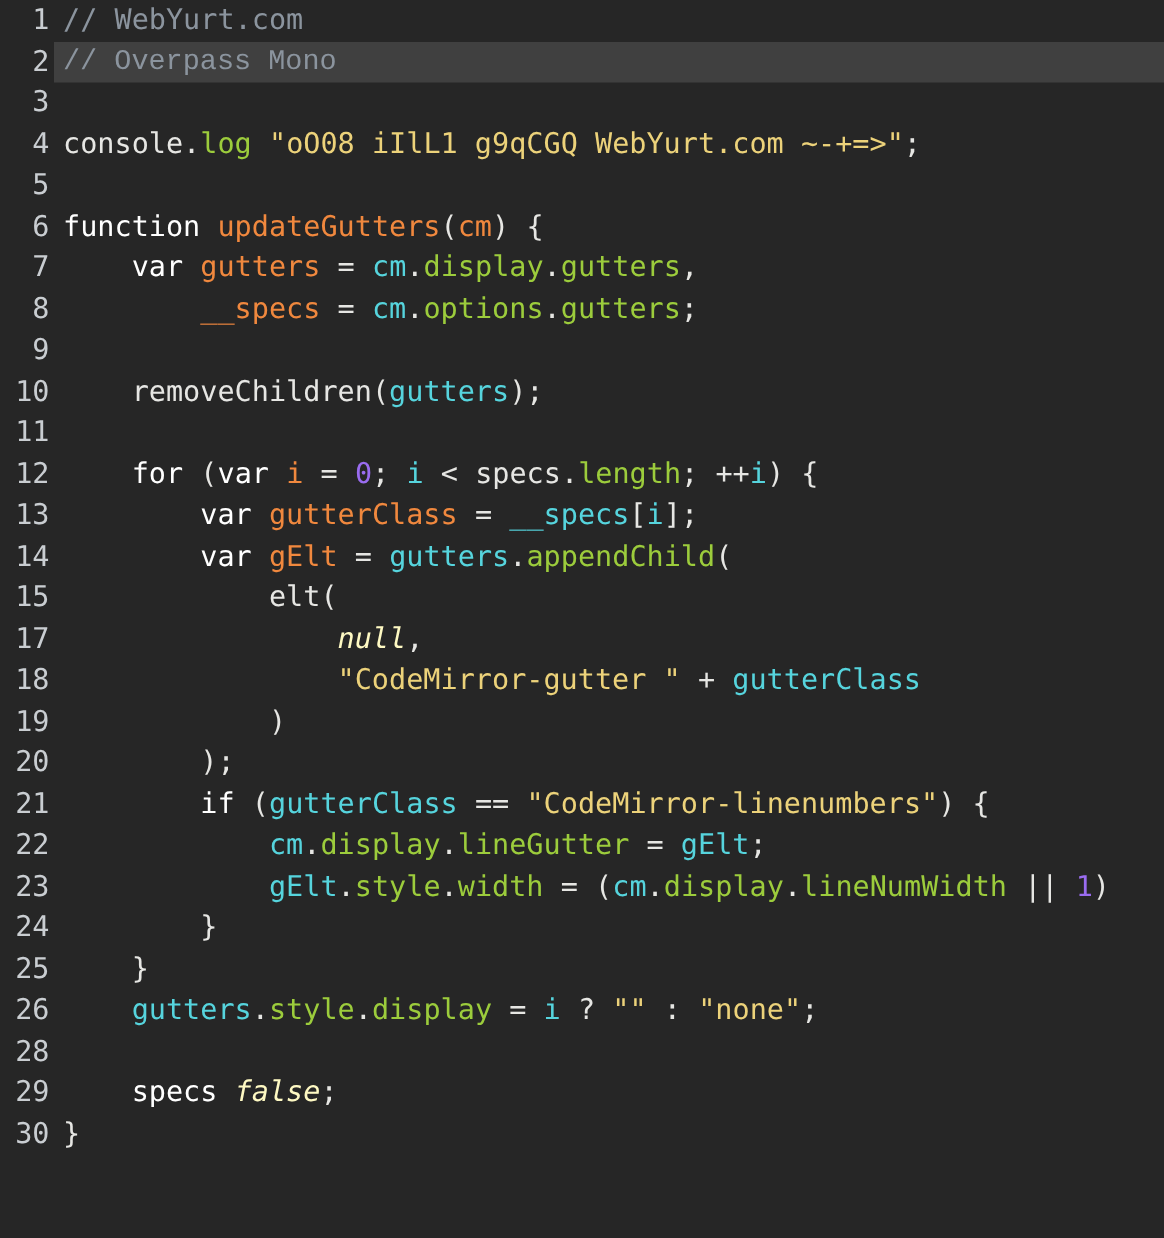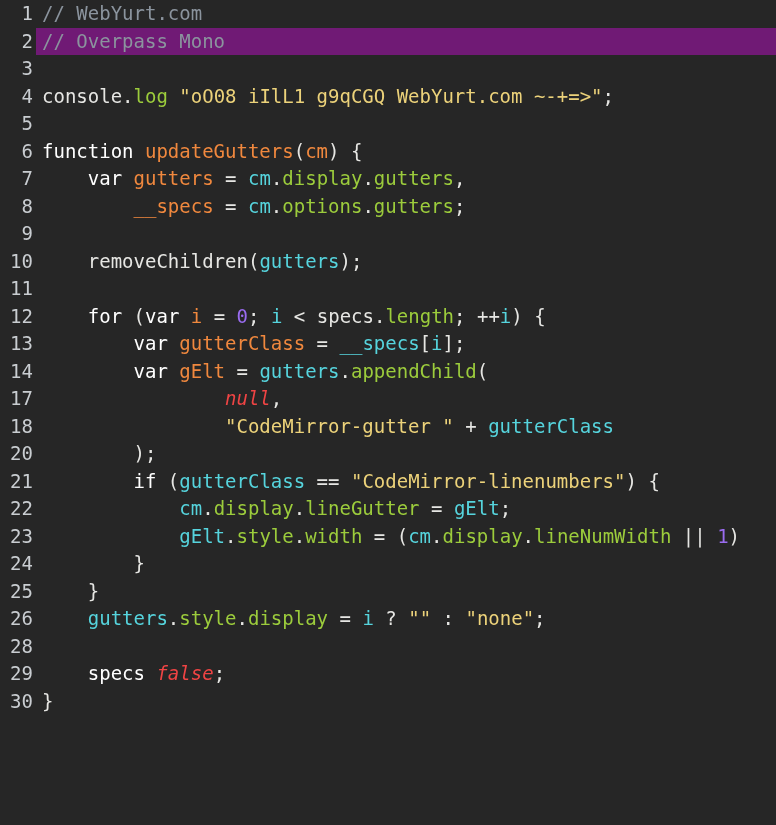--- a/index.html
+++ b/index.html
@@ -21,21 +21,21 @@
     overflow: hidden;
   }
   .line {
     position: relative;
     height: 27.5px;
     line-height: 27.5px;
     white-space: pre;
     font-size: 19px;
     letter-spacing: 0px;
   }
-  .line.active .lncontent { background: #701a75; }
+  .line.active .lncontent { background: #404040; font-family: Liberation Mono, monospace; }
   .lnum {
     position: absolute;
     left: 0;
     top: 0;
     width: 33px;
     text-align: right;
     color: #c9cdd1;
     font-size: 19px;
     font-family: "DejaVu Sans Mono", "Liberation Mono", monospace;
   }
@@ -50,21 +50,21 @@
     overflow: hidden;
   }
   
   .t-com  { color: #8b949e; }
   .t-kw   { color: #ffffff; }
   .t-def  { color: #f0883e; }
   .t-var  { color: #56d4dd; }
   .t-prop { color: #9ccc3c; }
   .t-str  { color: #ecd27a; }
   .t-num  { color: #9a6cf0; }
-  .t-atom { color: #ef4444; font-style: italic; }
+  .t-atom { color: #fef9c3; font-style: italic; }
   .t-plain{ color: #e6e6e3; }
   .t-punc { color: #e6e6e3; }
   .t-op   { color: #e6e6e3; }
 </style>
 </head>
 <body>
 
 <div id="editor">
     <div class="line"><div class="lnum">1</div><div class="lncontent"><span class="t-com">// WebYurt.com</span></div></div>
     <div class="line active"><div class="lnum">2</div><div class="lncontent"><span class="t-com">// Overpass Mono</span></div></div>
@@ -73,22 +73,24 @@
     <div class="line"><div class="lnum">5</div><div class="lncontent"></div></div>
     <div class="line"><div class="lnum">6</div><div class="lncontent"><span class="t-kw">function</span><span class="t-plain"> </span><span class="t-def">updateGutters</span><span class="t-punc">(</span><span class="t-def">cm</span><span class="t-punc">)</span><span class="t-punc"> {</span></div></div>
     <div class="line"><div class="lnum">7</div><div class="lncontent"><span class="t-plain">    </span><span class="t-kw">var</span><span class="t-plain"> </span><span class="t-def">gutters</span><span class="t-plain"> </span><span class="t-op">=</span><span class="t-plain"> </span><span class="t-var">cm</span><span class="t-punc">.</span><span class="t-prop">display</span><span class="t-punc">.</span><span class="t-prop">gutters</span><span class="t-punc">,</span></div></div>
     <div class="line"><div class="lnum">8</div><div class="lncontent"><span class="t-plain">        </span><span class="t-def">__specs</span><span class="t-plain"> </span><span class="t-op">=</span><span class="t-plain"> </span><span class="t-var">cm</span><span class="t-punc">.</span><span class="t-prop">options</span><span class="t-punc">.</span><span class="t-prop">gutters</span><span class="t-punc">;</span></div></div>
     <div class="line"><div class="lnum">9</div><div class="lncontent"></div></div>
     <div class="line"><div class="lnum">10</div><div class="lncontent"><span class="t-plain">    </span><span class="t-plain">removeChildren</span><span class="t-punc">(</span><span class="t-var">gutters</span><span class="t-punc">)</span><span class="t-punc">;</span></div></div>
     <div class="line"><div class="lnum">11</div><div class="lncontent"></div></div>
     <div class="line"><div class="lnum">12</div><div class="lncontent"><span class="t-plain">    </span><span class="t-kw">for</span><span class="t-plain"> </span><span class="t-punc">(</span><span class="t-kw">var</span><span class="t-plain"> </span><span class="t-def">i</span><span class="t-plain"> </span><span class="t-op">=</span><span class="t-plain"> </span><span class="t-num">0</span><span class="t-punc">;</span><span class="t-plain"> </span><span class="t-var">i</span><span class="t-plain"> </span><span class="t-op">&lt;</span><span class="t-plain"> </span><span class="t-plain">specs</span><span class="t-punc">.</span><span class="t-prop">length</span><span class="t-punc">;</span><span class="t-plain"> </span><span class="t-op">++</span><span class="t-var">i</span><span class="t-punc">)</span><span class="t-punc"> {</span></div></div>
     <div class="line"><div class="lnum">13</div><div class="lncontent"><span class="t-plain">        </span><span class="t-kw">var</span><span class="t-plain"> </span><span class="t-def">gutterClass</span><span class="t-plain"> </span><span class="t-op">=</span><span class="t-plain"> </span><span class="t-var">__specs</span><span class="t-punc">[</span><span class="t-var">i</span><span class="t-punc">]</span><span class="t-punc">;</span></div></div>
     <div class="line"><div class="lnum">14</div><div class="lncontent"><span class="t-plain">        </span><span class="t-kw">var</span><span class="t-plain"> </span><span class="t-def">gElt</span><span class="t-plain"> </span><span class="t-op">=</span><span class="t-plain"> </span><span class="t-var">gutters</span><span class="t-punc">.</span><span class="t-prop">appendChild</span><span class="t-punc">(</span></div></div>
+    <div class="line"><div class="lnum">15</div><div class="lncontent"><span class="t-plain">            </span><span class="t-plain">elt</span><span class="t-punc">(</span></div></div>
     <div class="line"><div class="lnum">17</div><div class="lncontent"><span class="t-plain">                </span><span class="t-atom">null</span><span class="t-punc">,</span></div></div>
     <div class="line"><div class="lnum">18</div><div class="lncontent"><span class="t-plain">                </span><span class="t-str">"CodeMirror-gutter "</span><span class="t-plain"> </span><span class="t-op">+</span><span class="t-plain"> </span><span class="t-var">gutterClass</span></div></div>
+    <div class="line"><div class="lnum">19</div><div class="lncontent"><span class="t-plain">            </span><span class="t-punc">)</span></div></div>
     <div class="line"><div class="lnum">20</div><div class="lncontent"><span class="t-plain">        </span><span class="t-punc">)</span><span class="t-punc">;</span></div></div>
     <div class="line"><div class="lnum">21</div><div class="lncontent"><span class="t-plain">        </span><span class="t-kw">if</span><span class="t-plain"> </span><span class="t-punc">(</span><span class="t-var">gutterClass</span><span class="t-plain"> </span><span class="t-op">==</span><span class="t-plain"> </span><span class="t-str">"CodeMirror-linenumbers"</span><span class="t-punc">)</span><span class="t-punc"> {</span></div></div>
     <div class="line"><div class="lnum">22</div><div class="lncontent"><span class="t-plain">            </span><span class="t-var">cm</span><span class="t-punc">.</span><span class="t-prop">display</span><span class="t-punc">.</span><span class="t-prop">lineGutter</span><span class="t-plain"> </span><span class="t-op">=</span><span class="t-plain"> </span><span class="t-var">gElt</span><span class="t-punc">;</span></div></div>
     <div class="line"><div class="lnum">23</div><div class="lncontent"><span class="t-plain">            </span><span class="t-var">gElt</span><span class="t-punc">.</span><span class="t-prop">style</span><span class="t-punc">.</span><span class="t-prop">width</span><span class="t-plain"> </span><span class="t-op">=</span><span class="t-plain"> </span><span class="t-punc">(</span><span class="t-var">cm</span><span class="t-punc">.</span><span class="t-prop">display</span><span class="t-punc">.</span><span class="t-prop">lineNumWidth</span><span class="t-plain"> </span><span class="t-op">||</span><span class="t-plain"> </span><span class="t-num">1</span><span class="t-punc">)</span></div></div>
     <div class="line"><div class="lnum">24</div><div class="lncontent"><span class="t-plain">        </span><span class="t-punc">}</span></div></div>
     <div class="line"><div class="lnum">25</div><div class="lncontent"><span class="t-plain">    </span><span class="t-punc">}</span></div></div>
     <div class="line"><div class="lnum">26</div><div class="lncontent"><span class="t-plain">    </span><span class="t-var">gutters</span><span class="t-punc">.</span><span class="t-prop">style</span><span class="t-punc">.</span><span class="t-prop">display</span><span class="t-plain"> </span><span class="t-op">=</span><span class="t-plain"> </span><span class="t-var">i</span><span class="t-plain"> </span><span class="t-op">?</span><span class="t-plain"> </span><span class="t-str">""</span><span class="t-plain"> </span><span class="t-op">:</span><span class="t-plain"> </span><span class="t-str">"none"</span><span class="t-punc">;</span></div></div>
     <div class="line"><div class="lnum">28</div><div class="lncontent"></div></div>
     <div class="line"><div class="lnum">29</div><div class="lncontent"><span class="t-plain">    </span><span class="t-kw">specs</span><span class="t-plain"> </span><span class="t-atom">false</span><span class="t-punc">;</span></div></div>
     <div class="line"><div class="lnum">30</div><div class="lncontent"><span class="t-punc">}</span></div></div>

